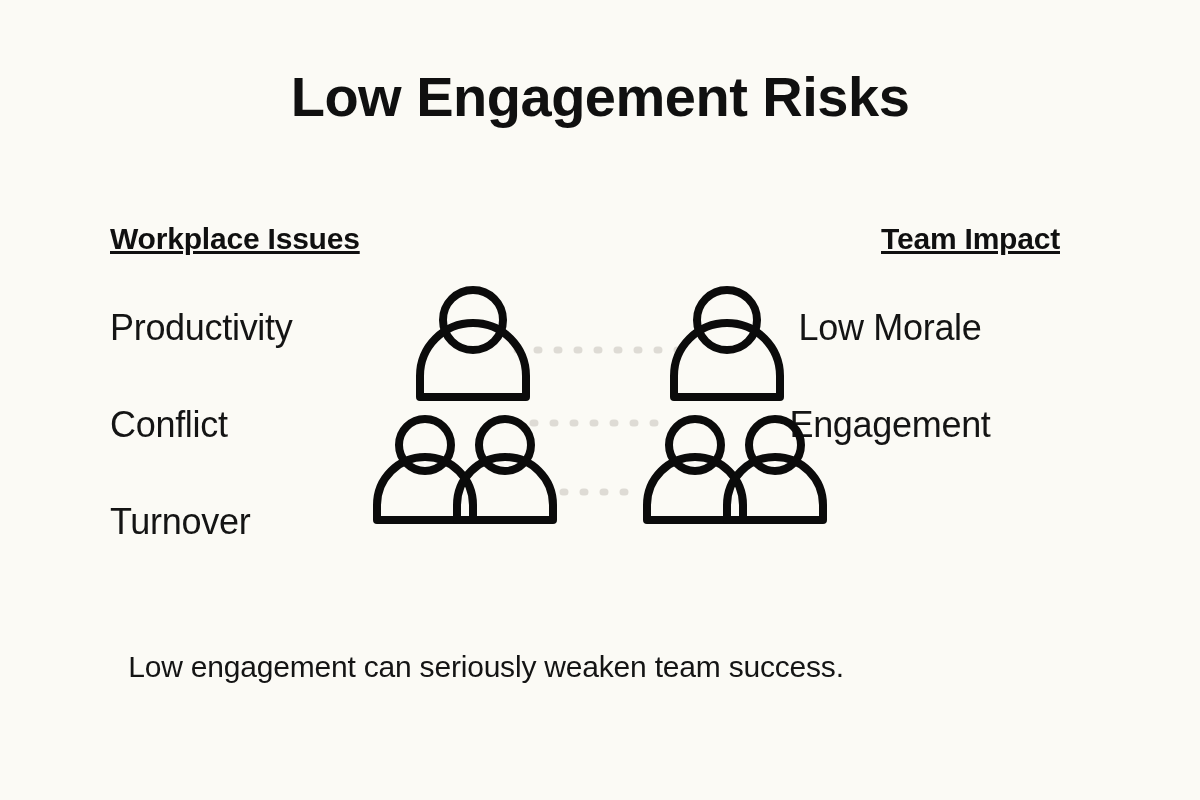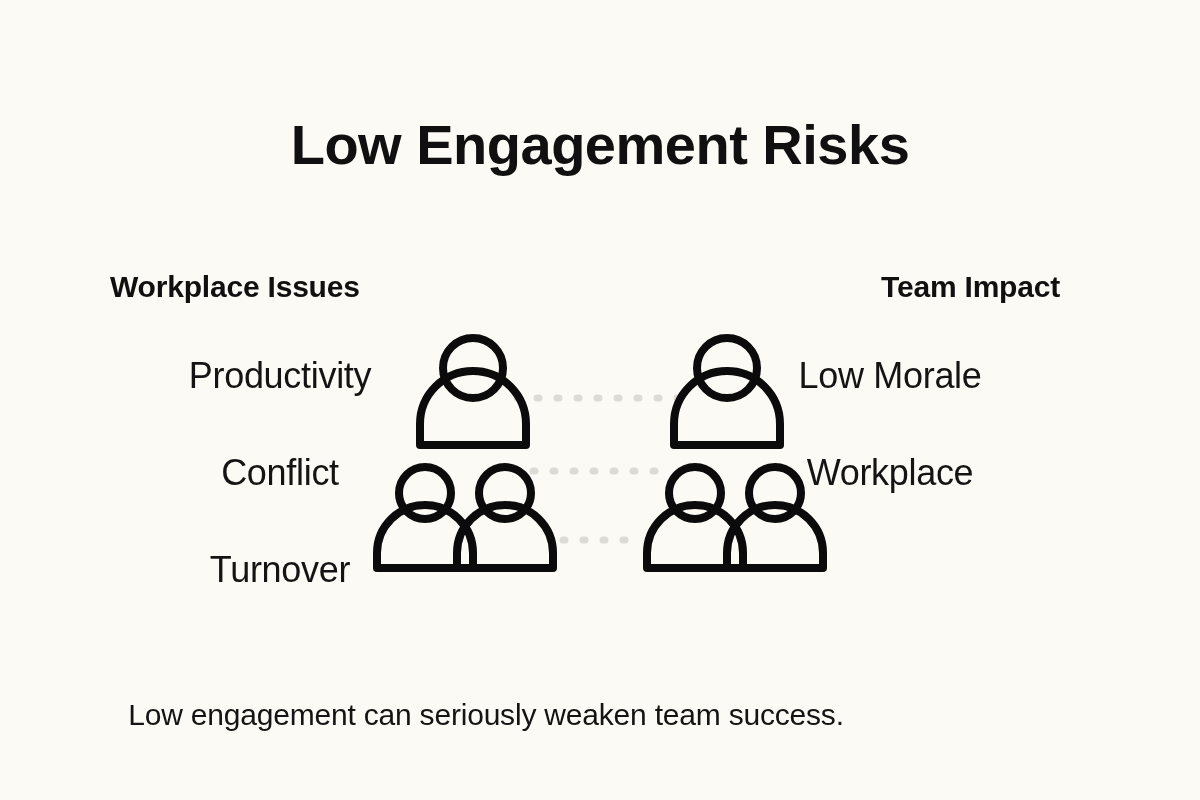--- a/index.html
+++ b/index.html
@@ -12,21 +12,20 @@
     background: #FBFAF5;
     font-family: "Liberation Sans", sans-serif;
     color: #121212;
     overflow: hidden;
     position: relative;
   }
 
   .slide {
     position: absolute;
     inset: 0;
-    margin-top: 48px;
   }
 
   
   .title {
     position: absolute;
     top: 66px;
     left: 0;
     width: 1200px;
     text-align: center;
     font-size: 56px;
@@ -37,30 +36,31 @@
   }
 
   
   .col-header {
     position: absolute;
     font-size: 30px;
     font-weight: 700;
     letter-spacing: -0.2px;
     color: #101010;
     white-space: nowrap;
+    text-decoration: underline;
   }
   .col-header.left  { left: 110px; top: 222px; text-align: left; }
   .col-header.right { right: 140px; top: 222px; }
 
   .col {
     position: absolute;
     top: 300px;
     width: 340px;
   }
-  .col.left  { left: 110px;  text-align: center; }
+  .col.left  { left: 110px;  text-align: left; }
   .col.right { right: 140px; text-align: center; }
 
   .col-item {
     font-size: 36px;
     font-weight: 400;
     letter-spacing: -0.3px;
     color: #141414;
     height: 97px;
     line-height: 55px;
     white-space: nowrap;
@@ -101,21 +101,21 @@
   <div class="col-header right">Team Impact</div>
 
   <div class="col left">
     <div class="col-item">Productivity</div>
     <div class="col-item">Conflict</div>
     <div class="col-item">Turnover</div>
   </div>
 
   <div class="col right">
     <div class="col-item">Low Morale</div>
-    <div class="col-item">Workplace</div>
+    <div class="col-item">Engagement</div>
   </div>
 
   <div class="illustration">
     <svg width="490" height="265" viewBox="0 0 490 265" xmlns="http://www.w3.org/2000/svg">
 
       <g stroke="#DEDBD5" stroke-width="7" stroke-linecap="round">
         <line x1="162" y1="75" x2="328" y2="75" stroke-dasharray="2 18"></line>
         <line x1="178" y1="148" x2="312" y2="148" stroke-dasharray="2 18"></line>
         <line x1="208" y1="217" x2="282" y2="217" stroke-dasharray="2 18"></line>
       </g>

